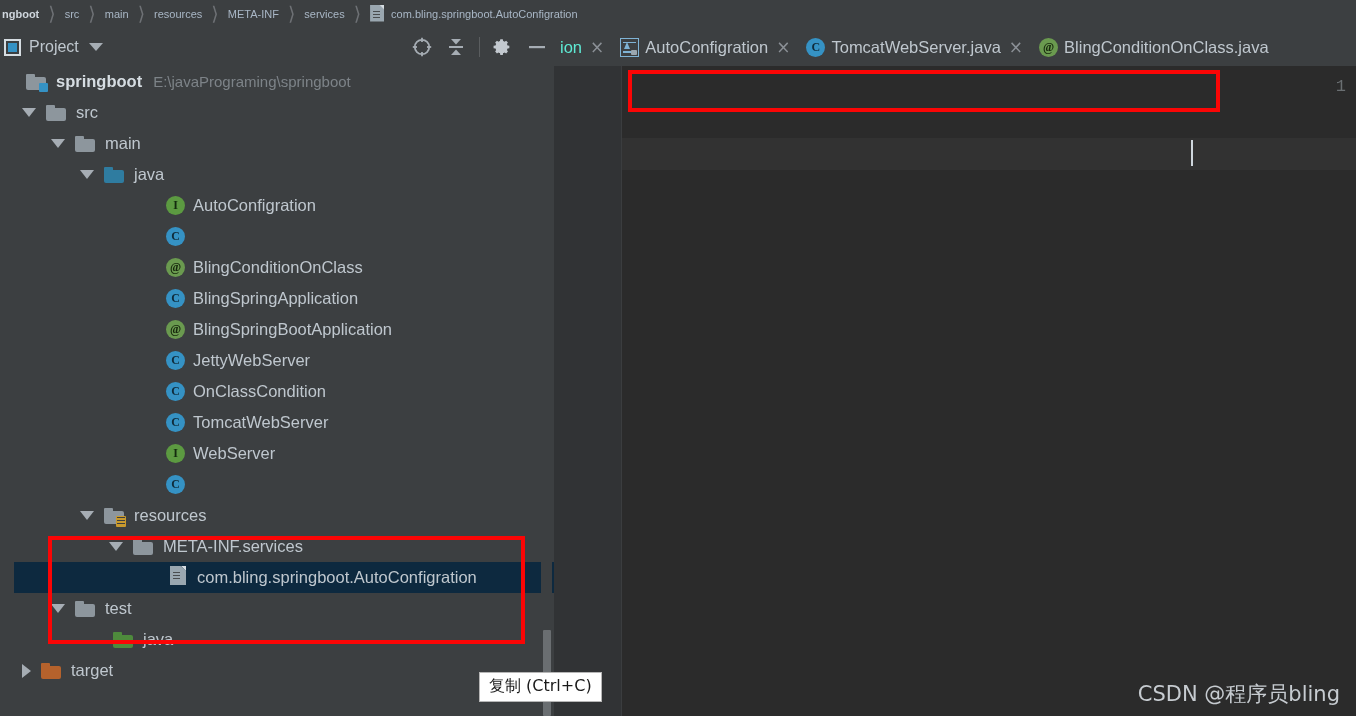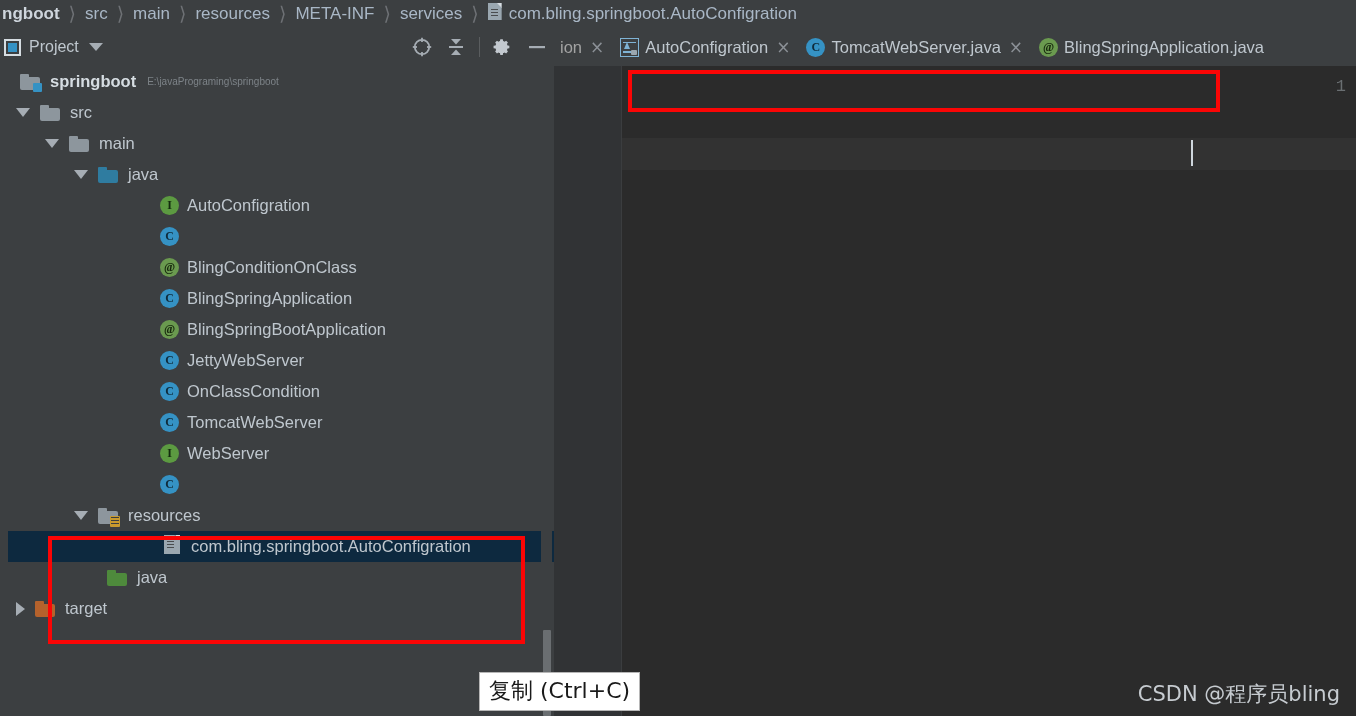--- a/index.html
+++ b/index.html
@@ -13,21 +13,21 @@
 
   
   .breadcrumb-bar {
     position: absolute; left: 0; top: 0; width: 1356px; height: 28px;
     background: #3c3f41;
     display: flex; align-items: center;
     white-space: nowrap; overflow: hidden;
   }
   .crumb {
     display: inline-flex; align-items: center; height: 28px;
-    color: #a9b7c6; font-size: 17px; padding: 0 2px;
+    color: #a9b7c6; font-size: 11px; padding: 0 2px;
   }
   .crumb.bold { font-weight: bold; color: #cfd6dd; }
   .crumb-sep {
     color: #6e7175; font-size: 19px; padding: 0 7px 2px 7px;
     font-family: "DejaVu Sans", sans-serif;
   }
   .crumb-icon { margin-right: 7px; display: inline-block; }
 
   
   .file-ico { position: relative; width: 14px; height: 17px; display: inline-block; }
@@ -83,21 +83,21 @@
   }
   .etab {
     display: inline-flex; align-items: center; height: 38px;
     padding: 0 2px 0 6px; font-size: 16.5px; color: #bfc7ce;
   }
   .etab .tab-label { margin-right: 6px; }
   .etab .tab-x {
     color: #8b9096; font-size: 17px; padding: 0 8px 0 2px;
     font-family: "DejaVu Sans", sans-serif;
   }
-  .etab.truncated .tab-label { color: #a3a3a3; }
+  .etab.truncated .tab-label { color: #5eead4; }
 
   .round-ico {
     width: 19px; height: 19px; border-radius: 50%;
     display: inline-flex; align-items: center; justify-content: center;
     font-size: 12px; font-weight: bold; color: #1c2b33; margin-right: 6px;
     font-family: "Liberation Serif", serif;
   }
   .ico-class { background: #3592c4; color: #0f2b3a; }
   .ico-iface { background: #5c9a41; color: #132a0e; }
   .ico-anno  { background: #6a9a4f; color: #16270c; }
@@ -114,39 +114,39 @@
     border-left: 3px solid transparent; border-right: 3px solid transparent;
     border-bottom: 7px solid #7fb3d5;
   }
   .spring-ico .lk {
     position: absolute; right: 1px; bottom: 1px; width: 6px; height: 5px;
     background: #9aa7b0; border-radius: 1px;
   }
 
   
   .sidebar {
-    position: absolute; left: 8px; top: 66px; width: 554px; height: 650px;
+    position: absolute; left: 14px; top: 66px; width: 554px; height: 650px;
     background: #3c3f41; overflow: hidden;
   }
   .trow {
     position: relative; height: 31px; display: flex; align-items: center;
     white-space: nowrap; font-size: 16.5px; color: #bfc7ce;
   }
   .trow.selected { background: #0d293f; }
   .twist {
     width: 0; height: 0; margin-right: 6px; flex: 0 0 auto;
     border-left: 7.5px solid transparent; border-right: 7.5px solid transparent;
     border-top: 9px solid #a6adb4;
   }
   .twist.right {
     border-top: 7.5px solid transparent; border-bottom: 7.5px solid transparent;
     border-left: 9px solid #a6adb4; border-right: 0;
   }
   .tlabel { margin-left: 2px; }
-  .tpath { color: #7d8388; font-size: 10px; margin-left: 11px; }
+  .tpath { color: #7d8388; font-size: 15px; margin-left: 11px; }
   .bold { font-weight: bold; color: #d6dde2; }
 
   
   .folder {
     position: relative; width: 20px; height: 16px; flex: 0 0 auto;
     display: inline-block; margin-right: 4px;
   }
   .folder .body {
     position: absolute; left: 0; bottom: 0; width: 20px; height: 13px;
     background: #8d969d; border-radius: 1px 2px 2px 2px;
@@ -219,21 +219,21 @@
   .text-caret {
     position: absolute; left: 637px; top: 74px; width: 2px; height: 26px;
     background: #cfd6dd;
   }
 
   
   .tooltip {
     position: absolute; left: 479px; top: 672px;
     background: #ffffff; color: #1a1a1a;
     border: 1px solid #b6b6b6;
-    padding: 3px 9px 4px 9px; font-size: 22px;
+    padding: 3px 9px 4px 9px; font-size: 16px;
     font-family: "DejaVu Sans", sans-serif;
     white-space: nowrap;
   }
 
   
   .watermark {
     position: absolute; right: 16px; bottom: 8px;
     color: #c6cbd0; font-size: 21px;
     font-family: "DejaVu Sans", sans-serif;
   }
@@ -329,21 +329,21 @@
       </span>
 
       <span class="etab">
         <span class="round-ico ico-class">C</span>
         <span class="tab-label">TomcatWebServer.java</span>
         <span class="tab-x">×</span>
       </span>
 
       <span class="etab">
         <span class="round-ico ico-anno">@</span>
-        <span class="tab-label">BlingSpringApplication.java</span>
+        <span class="tab-label">BlingConditionOnClass.java</span>
       </span>
     </div>
   </div>
 
   <div class="sidebar">
 
     <div class="trow" style="padding-left:6px">
       <span class="folder" style="margin-left:6px;margin-right:8px">
         <span class="tabtop"></span>
           <span class="body"></span>
@@ -427,31 +427,47 @@
           <span class="body"></span>
         <span class="badge-res">
             <b></b>
             <b></b>
             <b></b>
           </span>
       </span>
       <span class="tlabel">resources</span>
     </div>
 
+    <div class="trow" style="padding-left:95px">
+      <span class="twist"></span>
+      <span class="folder" style="margin-left:4px;margin-right:8px">
+        <span class="tabtop"></span>
+          <span class="body"></span>
+      </span>
+      <span class="tlabel">META-INF.services</span>
+    </div>
 
     <div class="trow selected" style="padding-left:156px">
       <span class="crumb-icon" style="margin-right:9px">
         <span class="file-ico" style="width:16px;height:19px">
           <span class="pg"></span><span class="ln ln1"></span><span class="ln ln2"></span>
           <span class="ln ln3"></span><span class="fold"></span>
         </span>
       </span>
       <span class="tlabel">com.bling.springboot.AutoConfigration</span>
     </div>
 
+    <div class="trow" style="padding-left:37px">
+      <span class="twist"></span>
+      <span class="folder" style="margin-left:4px;margin-right:8px">
+        <span class="tabtop"></span>
+          <span class="body"></span>
+      </span>
+      <span class="tlabel">test</span>
+    </div>
 
     <div class="trow" style="padding-left:95px">
       <span class="folder green" style="margin-left:4px;margin-right:8px">
         <span class="tabtop"></span>
           <span class="body"></span>
       </span>
       <span class="tlabel">java</span>
     </div>
 
     <div class="trow" style="padding-left:8px">

